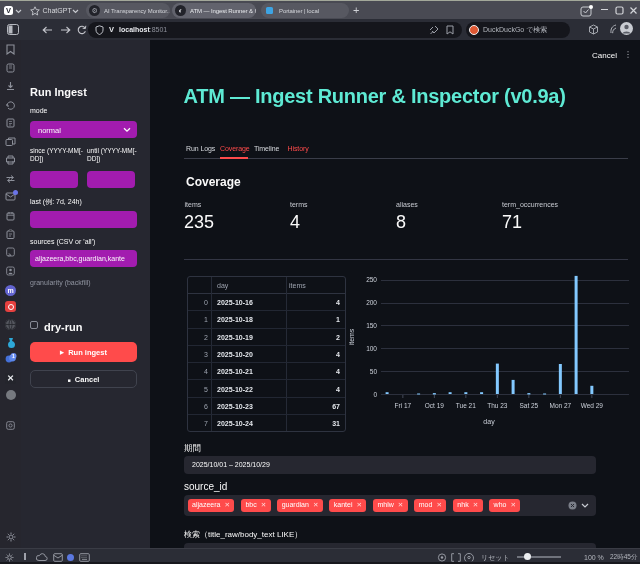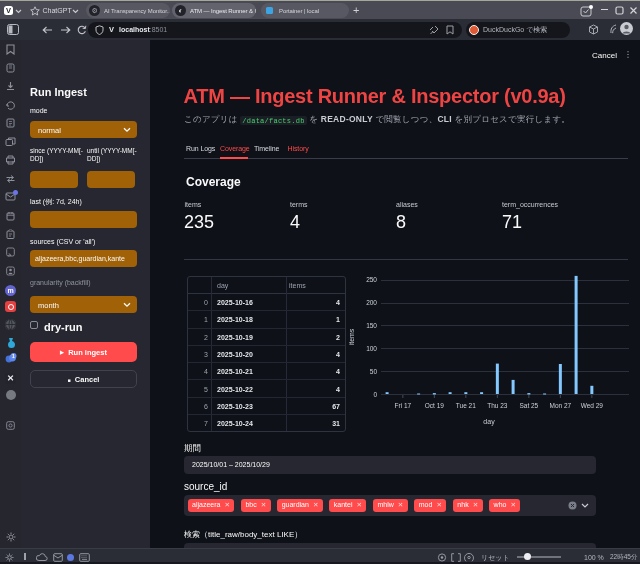--- a/index.html
+++ b/index.html
@@ -13,21 +13,21 @@
 #urlpill{position:absolute;left:88px;top:2.5px;width:374px;height:16px;border-radius:8px;background:#15161c;display:flex;align-items:center;font-size:7px;color:#e8eaee}
 #ddgpill{position:absolute;left:466px;top:2.5px;width:104px;height:16px;border-radius:8px;background:#15161c;display:flex;align-items:center;font-size:7px;color:#b3b6bd}
 #strip{position:absolute;left:0;top:40px;width:21px;height:508px;background:#26262e}
 .sic{position:absolute;left:0;width:21px;text-align:center;color:#8d909a;font-size:9px;line-height:1}
 #statusbar{position:absolute;left:0;top:548px;width:640px;height:16px;background:#2b2d36;border-top:1px solid #3a3c45}
 .stic{position:absolute;top:3px;color:#9ea1aa;font-size:8px;line-height:1}
 
 #sbar{position:absolute;left:21px;top:40px;width:129px;height:508px;background:#262730;color:#fafafa}
 #main{position:absolute;left:150px;top:40px;width:490px;height:508px;background:#0e1117;color:#fafafa}
 .lbl{position:absolute;font-size:7px;color:#fafafa}
-.inp{position:absolute;background:#a16207;border-radius:4px}
+.inp{position:absolute;background:#a21caf;border-radius:4px}
 .minp{position:absolute;background:#262730;border-radius:4px}
 .pill{display:inline-block;height:12.5px;background:#ff4b4b;border-radius:3px;color:#fff;font-size:7px;line-height:12.5px;padding:0 4.5px;white-space:nowrap}
 .pill::after{content:"\2715";margin-left:4px;font-size:6.5px;color:#ffd9d9}
 .trow{position:absolute;left:0;width:100%;height:17.3px;border-bottom:1px solid #222733}
 .trow .ix{position:absolute;right:137px;top:5px;color:#9da3af}
 .trow .dy{position:absolute;left:29px;top:5px;font-weight:700;color:#e4e7ec}
 .trow .it{position:absolute;right:5px;top:5px;font-weight:700;color:#e4e7ec}
 </style></head>
 <body>
 
@@ -236,37 +236,30 @@
   <div class="lbl" style="left:66px;top:106.5px;line-height:8.5px;font-size:6.5px;white-space:nowrap">until (YYYY-MM[-<br>DD])</div>
   <div class="inp" style="left:9px;top:131px;width:48px;height:17px"></div>
   <div class="inp" style="left:66px;top:131px;width:48px;height:17px"></div>
   <div class="lbl" style="left:9px;top:157px">last (例: 7d, 24h)</div>
   <div class="inp" style="left:9px;top:171px;width:107px;height:17px"></div>
   <div class="lbl" style="left:9px;top:198px">sources (CSV or 'all')</div>
   <div class="inp" style="left:9px;top:210px;width:107px;height:17px;overflow:hidden">
       <span style="position:absolute;left:5px;top:4.5px;font-size:7px;color:#fafafa;white-space:nowrap">aljazeera,bbc,guardian,kante</span>
     </div>
   <div class="lbl" style="left:9px;top:239px;color:#9094a0">granularity (backfill)</div>
-  <div class="inp" style="left:9px;top:256px;width:107px;height:17px">
-    <span style="position:absolute;left:8px;top:4.5px;font-size:7.5px;color:#fafafa">month</span>
-    <svg style="position:absolute;right:6px;top:5.5px" width="8" height="6">
-        <path d="M1 1.2 L4 4.2 L7 1.2" stroke="#fafafa" stroke-width="1.3" fill="none"></path>
-      </svg>
-  </div>
   <div class="abs" style="left:9px;top:281px;width:8px;height:8px;border:1px solid #878b96;border-radius:2px"></div>
   <div class="abs" style="left:23px;top:281px;font-size:11px;font-weight:700">dry-run</div>
   <div class="abs" style="left:9px;top:302px;width:107px;height:20px;background:#ff4b4b;border-radius:5px;text-align:center;line-height:20px;font-size:7.5px;font-weight:700;color:#fff"><span style="font-size:5px;vertical-align:0.5px">▶</span>&nbsp; Run ingest</div>
   <div class="abs" style="left:9px;top:330px;width:107px;height:18px;border:1px solid #40434e;border-radius:5px;text-align:center;line-height:17px;font-size:7.5px;font-weight:700;color:#fafafa"><span style="font-size:5px;vertical-align:0.5px">■</span>&nbsp; Cancel</div>
 </div>
 
 <div id="main">
   <div class="abs" style="left:442px;top:11px;font-size:8px;color:#fafafa">Cancel</div>
   <div class="abs" style="left:474px;top:10px;color:#c6c9d0;font-size:8px;letter-spacing:0">⋮</div>
-  <div class="abs" style="left:33.5px;top:45px;font-size:20px;font-weight:700;color:#ef4444;letter-spacing:-0.25px">ATM — Ingest Runner &amp; Inspector (v0.9a)</div>
-  <div class="abs" style="left:34px;top:74px;font-size:8.5px;letter-spacing:0.25px;color:#a2a6b1">このアプリは <span style="font-family:'Liberation Mono',monospace;font-size:7px;color:#45d06d;background:#1b1e25;border-radius:2px;padding:0.5px 2px">/data/facts.db</span> を <b style="color:#c8ccd4">READ-ONLY</b> で閲覧しつつ、<b style="color:#c8ccd4">CLI</b> を別プロセスで実行します。</div>
+  <div class="abs" style="left:33.5px;top:45px;font-size:20px;font-weight:700;color:#5eead4;letter-spacing:-0.25px">ATM — Ingest Runner &amp; Inspector (v0.9a)</div>
   <div class="abs" style="left:36px;top:104.5px;font-size:7px;color:#d6d9de;letter-spacing:-0.1px">Run Logs</div>
   <div class="abs" style="left:70px;top:104.5px;font-size:7px;color:#ff4b4b;letter-spacing:-0.1px">Coverage</div>
   <div class="abs" style="left:104px;top:104.5px;font-size:7px;color:#d6d9de;letter-spacing:-0.1px">Timeline</div>
   <div class="abs" style="left:137.5px;top:104.5px;font-size:7px;color:#ff4b4b;letter-spacing:-0.1px">History</div>
   <div class="abs" style="left:34px;top:117.5px;width:444px;height:1px;background:#3a3d49"></div>
   <div class="abs" style="left:70px;top:116.5px;width:27.5px;height:2.5px;background:#ff4b4b"></div>
   <div class="abs" style="left:36px;top:134.5px;font-size:12px;font-weight:700;color:#fafafa">Coverage</div>
   <div class="abs" style="left:34.5px;top:160.5px;font-size:7px;color:#c9ccd3">items</div>
   <div class="abs" style="left:140px;top:160.5px;font-size:7px;color:#c9ccd3">terms</div>
   <div class="abs" style="left:246px;top:160.5px;font-size:7px;color:#c9ccd3">aliases</div>

